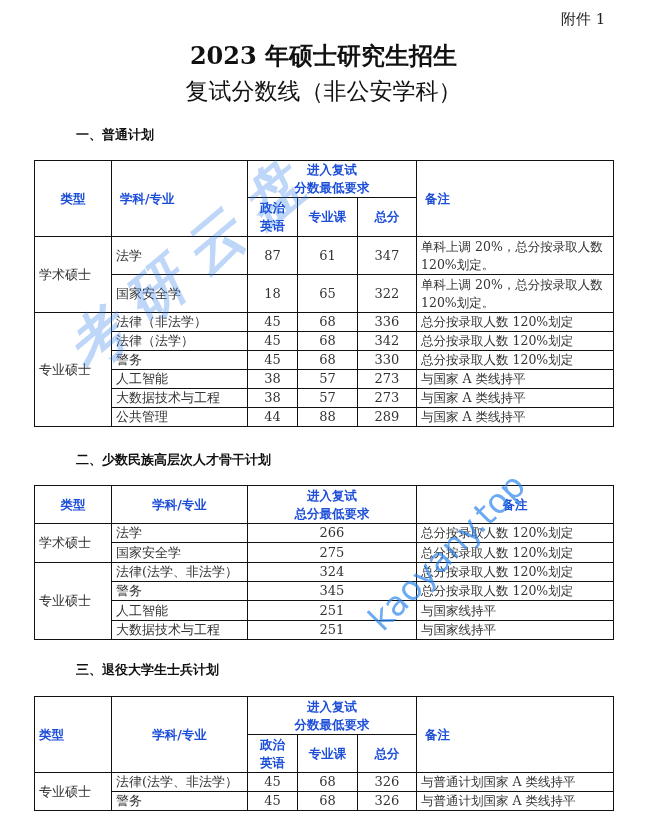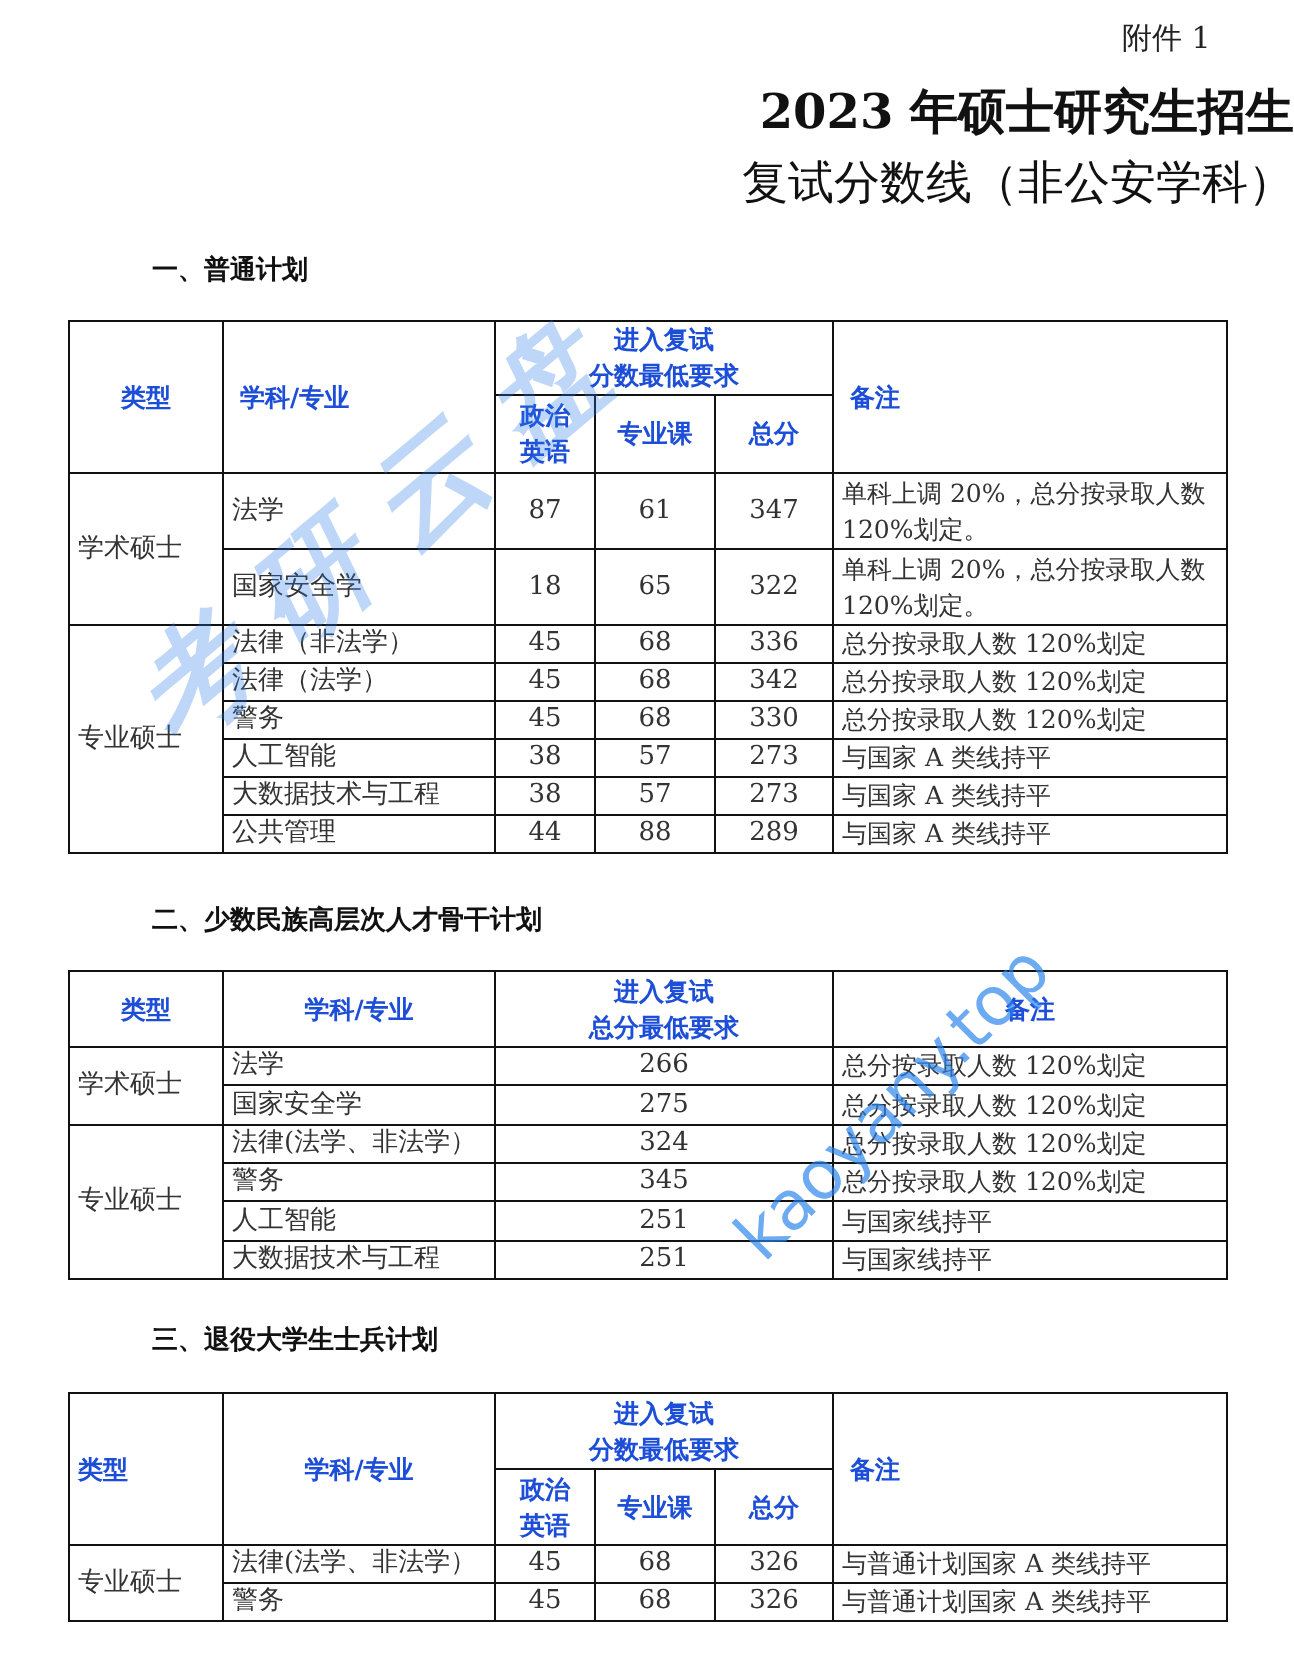--- a/index.html
+++ b/index.html
@@ -1,20 +1,20 @@
 <!DOCTYPE html>
 <html><head>
   <meta charset="utf-8">
   <style>
     * { box-sizing: border-box; margin: 0; padding: 0; }
     html, body { width: 647px; height: 833px; background: #ffffff; overflow: hidden; }
     body { position: relative; font-family: "DejaVu Serif", "Liberation Serif", serif; color: #222; }
 
     .annex { position: absolute; left: 526px; top: 10px; font-size: 15px; color: #222; padding-left: 35px; }
-    .title { position: absolute; left: 0; width: 647px; text-align: right; font-weight: bold; font-size: 24px; color: #111; letter-spacing: 0px; }
+    .title { position: absolute; left: 0; width: 647px; text-align: center; font-weight: bold; font-size: 24px; color: #111; letter-spacing: 0px; }
     .title.l1 { top: 40px; }
     .title.l2 { top: 76px; font-weight: normal; font-size: 23px; }
 
     .section { position: absolute; left: 76px; font-size: 13px; font-weight: bold; font-family: "DejaVu Sans", "Liberation Sans", sans-serif; color: #111; }
 
     table { position: absolute; border-collapse: collapse; table-layout: fixed; font-size: 13px; }
     td, th { border: 1px solid #111; padding: 0 4px; line-height: 18px; vertical-align: middle; }
     th { font-family: "DejaVu Sans", "Liberation Sans", sans-serif; font-weight: bold; font-size: 12.5px; color: #1d4ed8; }
     td { color: #333; }
     .c { text-align: center; }

